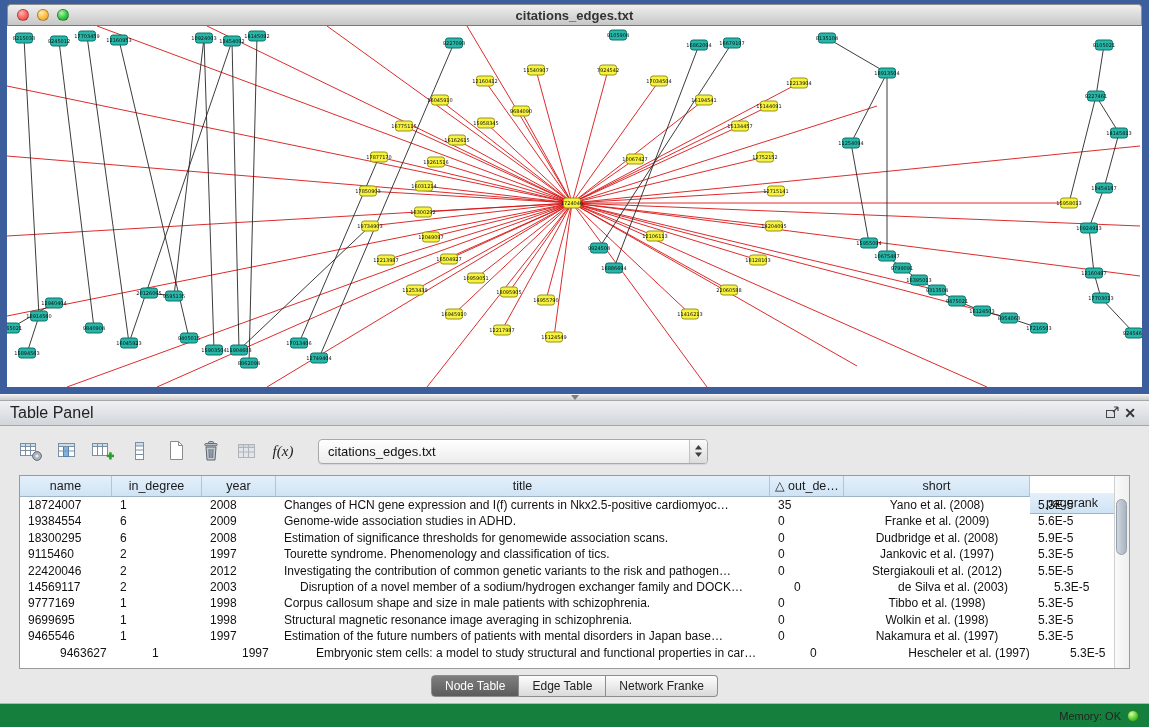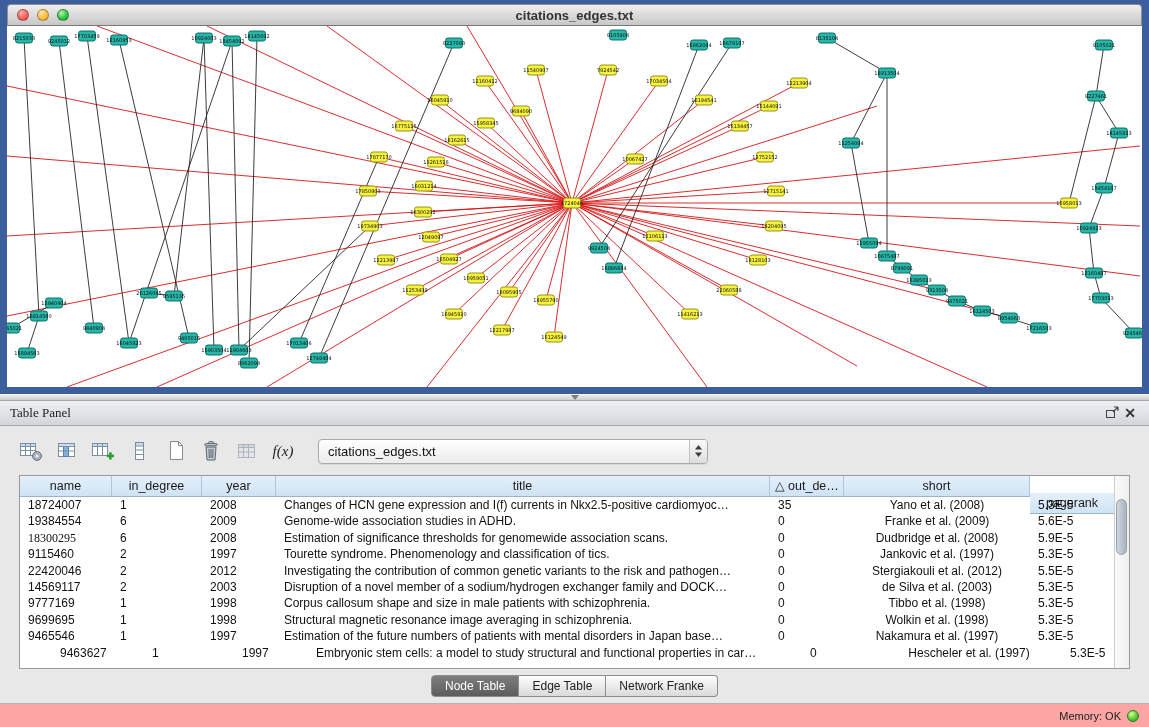--- a/index.html
+++ b/index.html
@@ -22,21 +22,21 @@
   .n-yel{fill:#f6f23d;stroke:#97931a;stroke-width:1;}
   .n-teal{fill:#27b6a7;stroke:#0d7168;stroke-width:1;}
   .n-lbl{font-size:5px;fill:#111;text-anchor:middle;font-family:"DejaVu Sans",sans-serif;}
 
   
   .splitter{height:7px;background:linear-gradient(#ececec,#cdcdcd);border-top:1px solid #f6f6f6;border-bottom:1px solid #a8a8a8;display:flex;justify-content:center;align-items:center;flex:none;cursor:row-resize;}
   .split-handle{width:0;height:0;border-left:4px solid transparent;border-right:4px solid transparent;border-top:5px solid #7d7d7d;}
 
   
   .panel-header{height:25px;background:linear-gradient(#eef1f4,#d2d6da);border-bottom:1px solid #a6a6a6;display:flex;align-items:center;padding:0 10px;flex:none;}
-  .panel-title{font-size:13px;color:#222;font-family:Liberation Serif, serif;}
+  .panel-title{font-size:16px;color:#222;}
   .ph-spacer{flex:1;}
   .ph-btn{width:18px;height:18px;display:flex;align-items:center;justify-content:center;cursor:pointer;}
   .ph-close{font-size:14px;font-weight:bold;color:#333;line-height:18px;}
 
   .panel-body{flex:1;background:#e8e8e8;display:flex;flex-direction:column;min-height:0;}
   .toolbar{display:flex;align-items:center;gap:6px;margin:12px 0 0 16px;flex:none;}
   .tool-btn{width:30px;height:26px;border:none;background:transparent;display:flex;align-items:center;justify-content:center;cursor:pointer;}
   .fx-label{font-family:"Liberation Serif",serif;font-style:italic;font-size:15px;color:#222;}
   .dropdown{margin-left:14px;width:390px;height:25px;border:1px solid #a9a9a9;border-radius:4px;background:linear-gradient(#ffffff,#ececec);display:flex;align-items:center;cursor:pointer;box-shadow:0 1px 1px rgba(0,0,0,.08);}
   .dd-label{flex:1;font-size:13px;color:#111;padding-left:9px;white-space:nowrap;overflow:hidden;}
@@ -53,21 +53,21 @@
   .td-short{text-align:center;padding-left:0;}
   .vscroll{width:15px;flex:none;border-left:1px solid #cfcfcf;background:linear-gradient(90deg,#fafafa,#efefef);position:relative;}
   .vthumb{position:absolute;left:1px;top:23px;width:11px;height:56px;border-radius:6px;background:linear-gradient(90deg,#cfd6de,#a9b4c0);border:1px solid #94a0ac;}
 
   .tabs-row{display:flex;justify-content:center;margin:6px 8px;flex:none;}
   .tab{font-size:12px;padding:3px 13px;border:1px solid #8d8d8d;border-left:none;background:linear-gradient(#fdfdfd,#dadada);color:#222;cursor:pointer;font-family:"Liberation Sans",sans-serif;}
   .tab:first-child{border-left:1px solid #8d8d8d;border-radius:4px 0 0 4px;}
   .tab:last-child{border-radius:0 4px 4px 0;}
   .tab.sel{background:linear-gradient(#7e7e7e,#5c5c5c);color:#fff;}
 
-  .statusbar{height:24px;background:#fca5a5;border-top:1px solid #b5b5b5;display:flex;align-items:center;justify-content:flex-end;padding-right:10px;gap:6px;flex:none;}
+  .statusbar{height:24px;background:#15803d;border-top:1px solid #b5b5b5;display:flex;align-items:center;justify-content:flex-end;padding-right:10px;gap:6px;flex:none;}
   .mem-label{font-size:11px;color:#222;}
   .mem-dot{width:12px;height:12px;border-radius:50%;border:1px solid #2c7f1e;background:radial-gradient(circle at 35% 30%, #d7ff9f, #4fc52e 60%, #2e9a18);}
 </style>
 </head>
 <body>
 
 <div class="screen">
 
   <div class="net-window">
     <div class="titlebar">
@@ -651,21 +651,21 @@
             <div class="tr">
               <div class="td td-name" style="width: 92px;">19384554</div>
               <div class="td td-in_degree" style="width: 90px;">6</div>
               <div class="td td-year" style="width: 74px;">2009</div>
               <div class="td td-title" style="width: 494px;">Genome-wide association studies in ADHD.</div>
               <div class="td td-out_degree" style="width: 74px;">0</div>
               <div class="td td-short" style="width: 186px;">Franke et al. (2009)</div>
               <div class="td td-pagerank" style="width: 85px;">5.6E-5</div>
             </div>
             <div class="tr">
-              <div class="td td-name" style="width: 92px; font-family: Liberation Serif, serif;">18300295</div>
+              <div class="td td-name" style="width: 92px;">18300295</div>
               <div class="td td-in_degree" style="width: 90px;">6</div>
               <div class="td td-year" style="width: 74px;">2008</div>
               <div class="td td-title" style="width: 494px;">Estimation of significance thresholds for genomewide association scans.</div>
               <div class="td td-out_degree" style="width: 74px;">0</div>
               <div class="td td-short" style="width: 186px;">Dudbridge et al. (2008)</div>
               <div class="td td-pagerank" style="width: 85px;">5.9E-5</div>
             </div>
             <div class="tr">
               <div class="td td-name" style="width: 92px;">9115460</div>
               <div class="td td-in_degree" style="width: 90px;">2</div>
@@ -681,21 +681,21 @@
               <div class="td td-year" style="width: 74px;">2012</div>
               <div class="td td-title" style="width: 494px;">Investigating the contribution of common genetic variants to the risk and pathogen…</div>
               <div class="td td-out_degree" style="width: 74px;">0</div>
               <div class="td td-short" style="width: 186px;">Stergiakouli et al. (2012)</div>
               <div class="td td-pagerank" style="width: 85px;">5.5E-5</div>
             </div>
             <div class="tr">
               <div class="td td-name" style="width: 92px;">14569117</div>
               <div class="td td-in_degree" style="width: 90px;">2</div>
               <div class="td td-year" style="width: 74px;">2003</div>
-              <div class="td td-title" style="width: 494px;">Disruption of a novel member of a sodium/hydrogen exchanger family and DOCK…</div>
+              <div class="td td-title" style="width: 494px; margin-left: 16px;">Disruption of a novel member of a sodium/hydrogen exchanger family and DOCK…</div>
               <div class="td td-out_degree" style="width: 74px;">0</div>
               <div class="td td-short" style="width: 186px;">de Silva et al. (2003)</div>
               <div class="td td-pagerank" style="width: 85px;">5.3E-5</div>
             </div>
             <div class="tr">
               <div class="td td-name" style="width: 92px;">9777169</div>
               <div class="td td-in_degree" style="width: 90px;">1</div>
               <div class="td td-year" style="width: 74px;">1998</div>
               <div class="td td-title" style="width: 494px;">Corpus callosum shape and size in male patients with schizophrenia.</div>
               <div class="td td-out_degree" style="width: 74px;">0</div>

